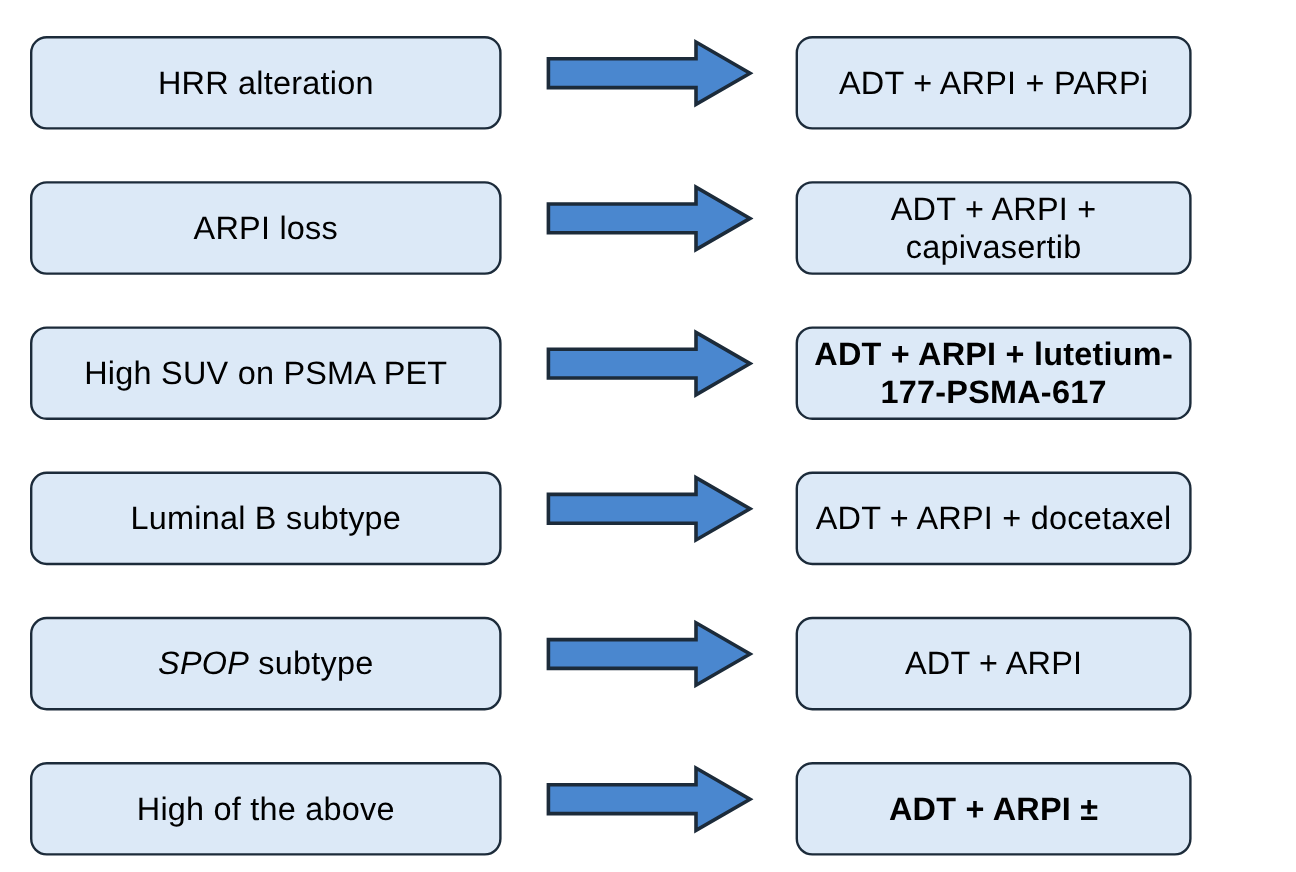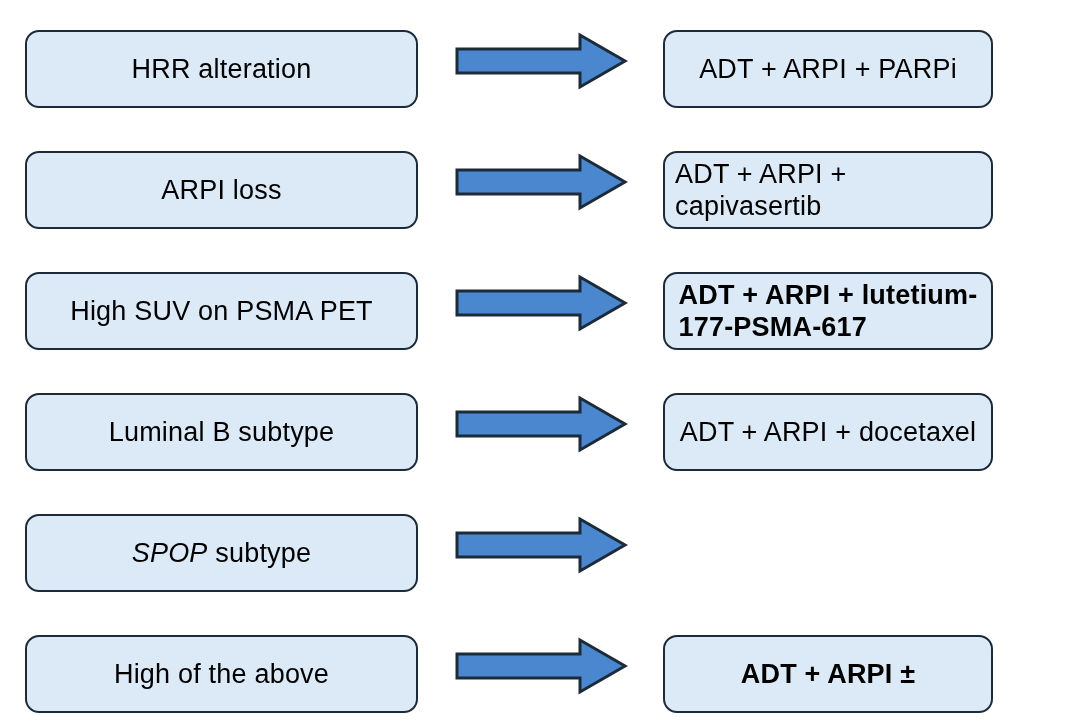--- a/index.html
+++ b/index.html
@@ -26,21 +26,21 @@
   }
   .box {
     height: 78px;
     box-sizing: border-box;
     background: #dce9f7;
     border: 2.5px solid #1c2b3a;
     border-radius: 14px;
     display: flex;
     align-items: center;
     justify-content: center;
-    text-align: left;
+    text-align: center;
     margin-top: 16px;
   }
   .box.left  { width: 393px; }
   .box.right { width: 330px; }
   .arrow-wrap {
     width: 245px;
     display: flex;
     align-items: center;
     justify-content: center;
   }
@@ -122,20 +122,23 @@
 
     <div class="row">
       <div class="box left">
         <span class="box-label"><span class="it">SPOP</span><span> subtype</span></span>
       </div>
       <div class="arrow-wrap">
         <svg class="arrow" width="174" height="58" viewBox="0 0 174 58">
           <polygon points="3,17 126,17 126,3 171,29 126,55 126,41 3,41" fill="#4a87cf" stroke="#1c2b3a" stroke-width="3" stroke-linejoin="miter"></polygon>
         </svg>
       </div>
+      <div class="box right">
+        <span class="box-label">ADT + ARPI</span>
+      </div>
     </div>
 
     <div class="row">
       <div class="box left">
         <span class="box-label">High of the above</span>
       </div>
       <div class="arrow-wrap">
         <svg class="arrow" width="174" height="58" viewBox="0 0 174 58">
           <polygon points="3,17 126,17 126,3 171,29 126,55 126,41 3,41" fill="#4a87cf" stroke="#1c2b3a" stroke-width="3" stroke-linejoin="miter"></polygon>
         </svg>

